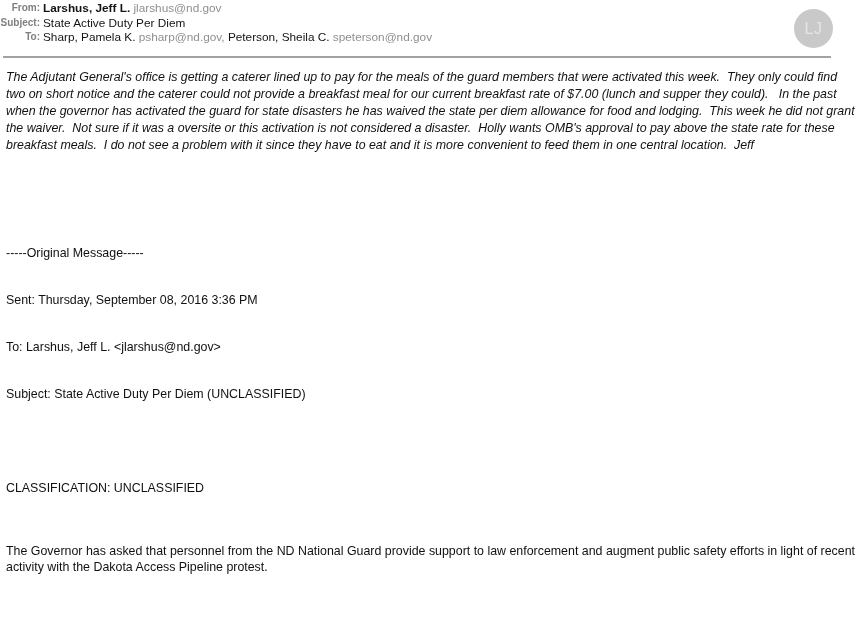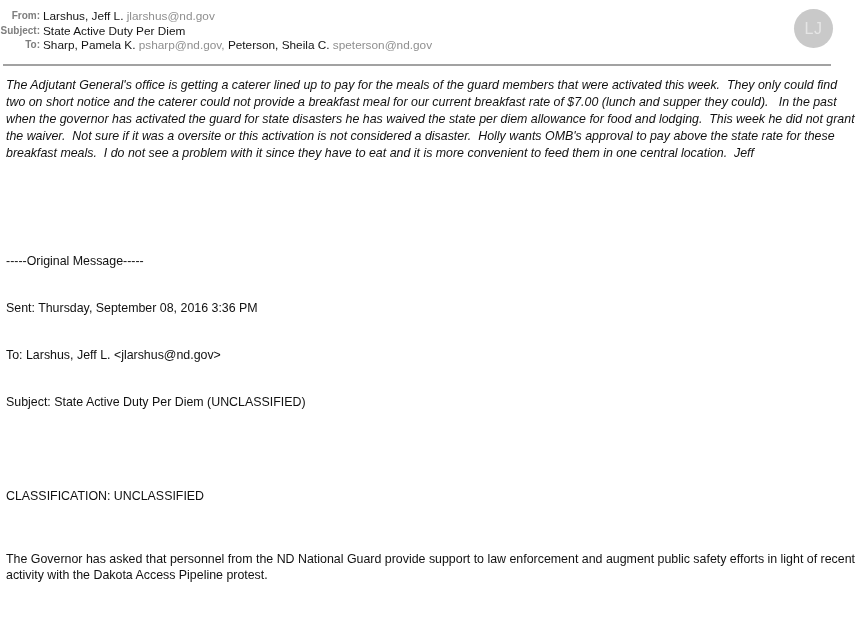--- a/index.html
+++ b/index.html
@@ -4,32 +4,32 @@
 <style>
   html, body { margin: 0; padding: 0; }
   body {
     width: 862px; height: 631px;
     background: #ffffff;
     overflow: hidden;
     font-family: "Liberation Sans", "DejaVu Sans", sans-serif;
     color: #121212;
     position: relative;
   }
-  .email-header { position: relative; padding-top: 9px; }
+  .email-header { position: relative; padding-top: 1px; }
   .hrow { display: flex; line-height: 14.7px; }
   .hlabel {
     flex: 0 0 40px;
     text-align: right;
     color: #7e7e7e;
     font-weight: 700;
     font-size: 10px;
     line-height: 14.7px;
   }
   .hvalue { margin-left: 3px; font-size: 11.8px; color: #141414; white-space: nowrap; }
-  .from-name { font-weight: 400; }
+  .from-name { font-weight: 700; }
   .email { color: #8f8f8f; }
   .avatar {
     position: absolute; top: 9px; left: 794px;
     width: 39px; height: 39px; border-radius: 50%;
     background: #c9c9c9;
     display: flex; align-items: center; justify-content: center;
     color: #e5e5e5; font-size: 16px; letter-spacing: 0.5px;
   }
   .header-divider {
     height: 2px; background: #a2a2a2;

